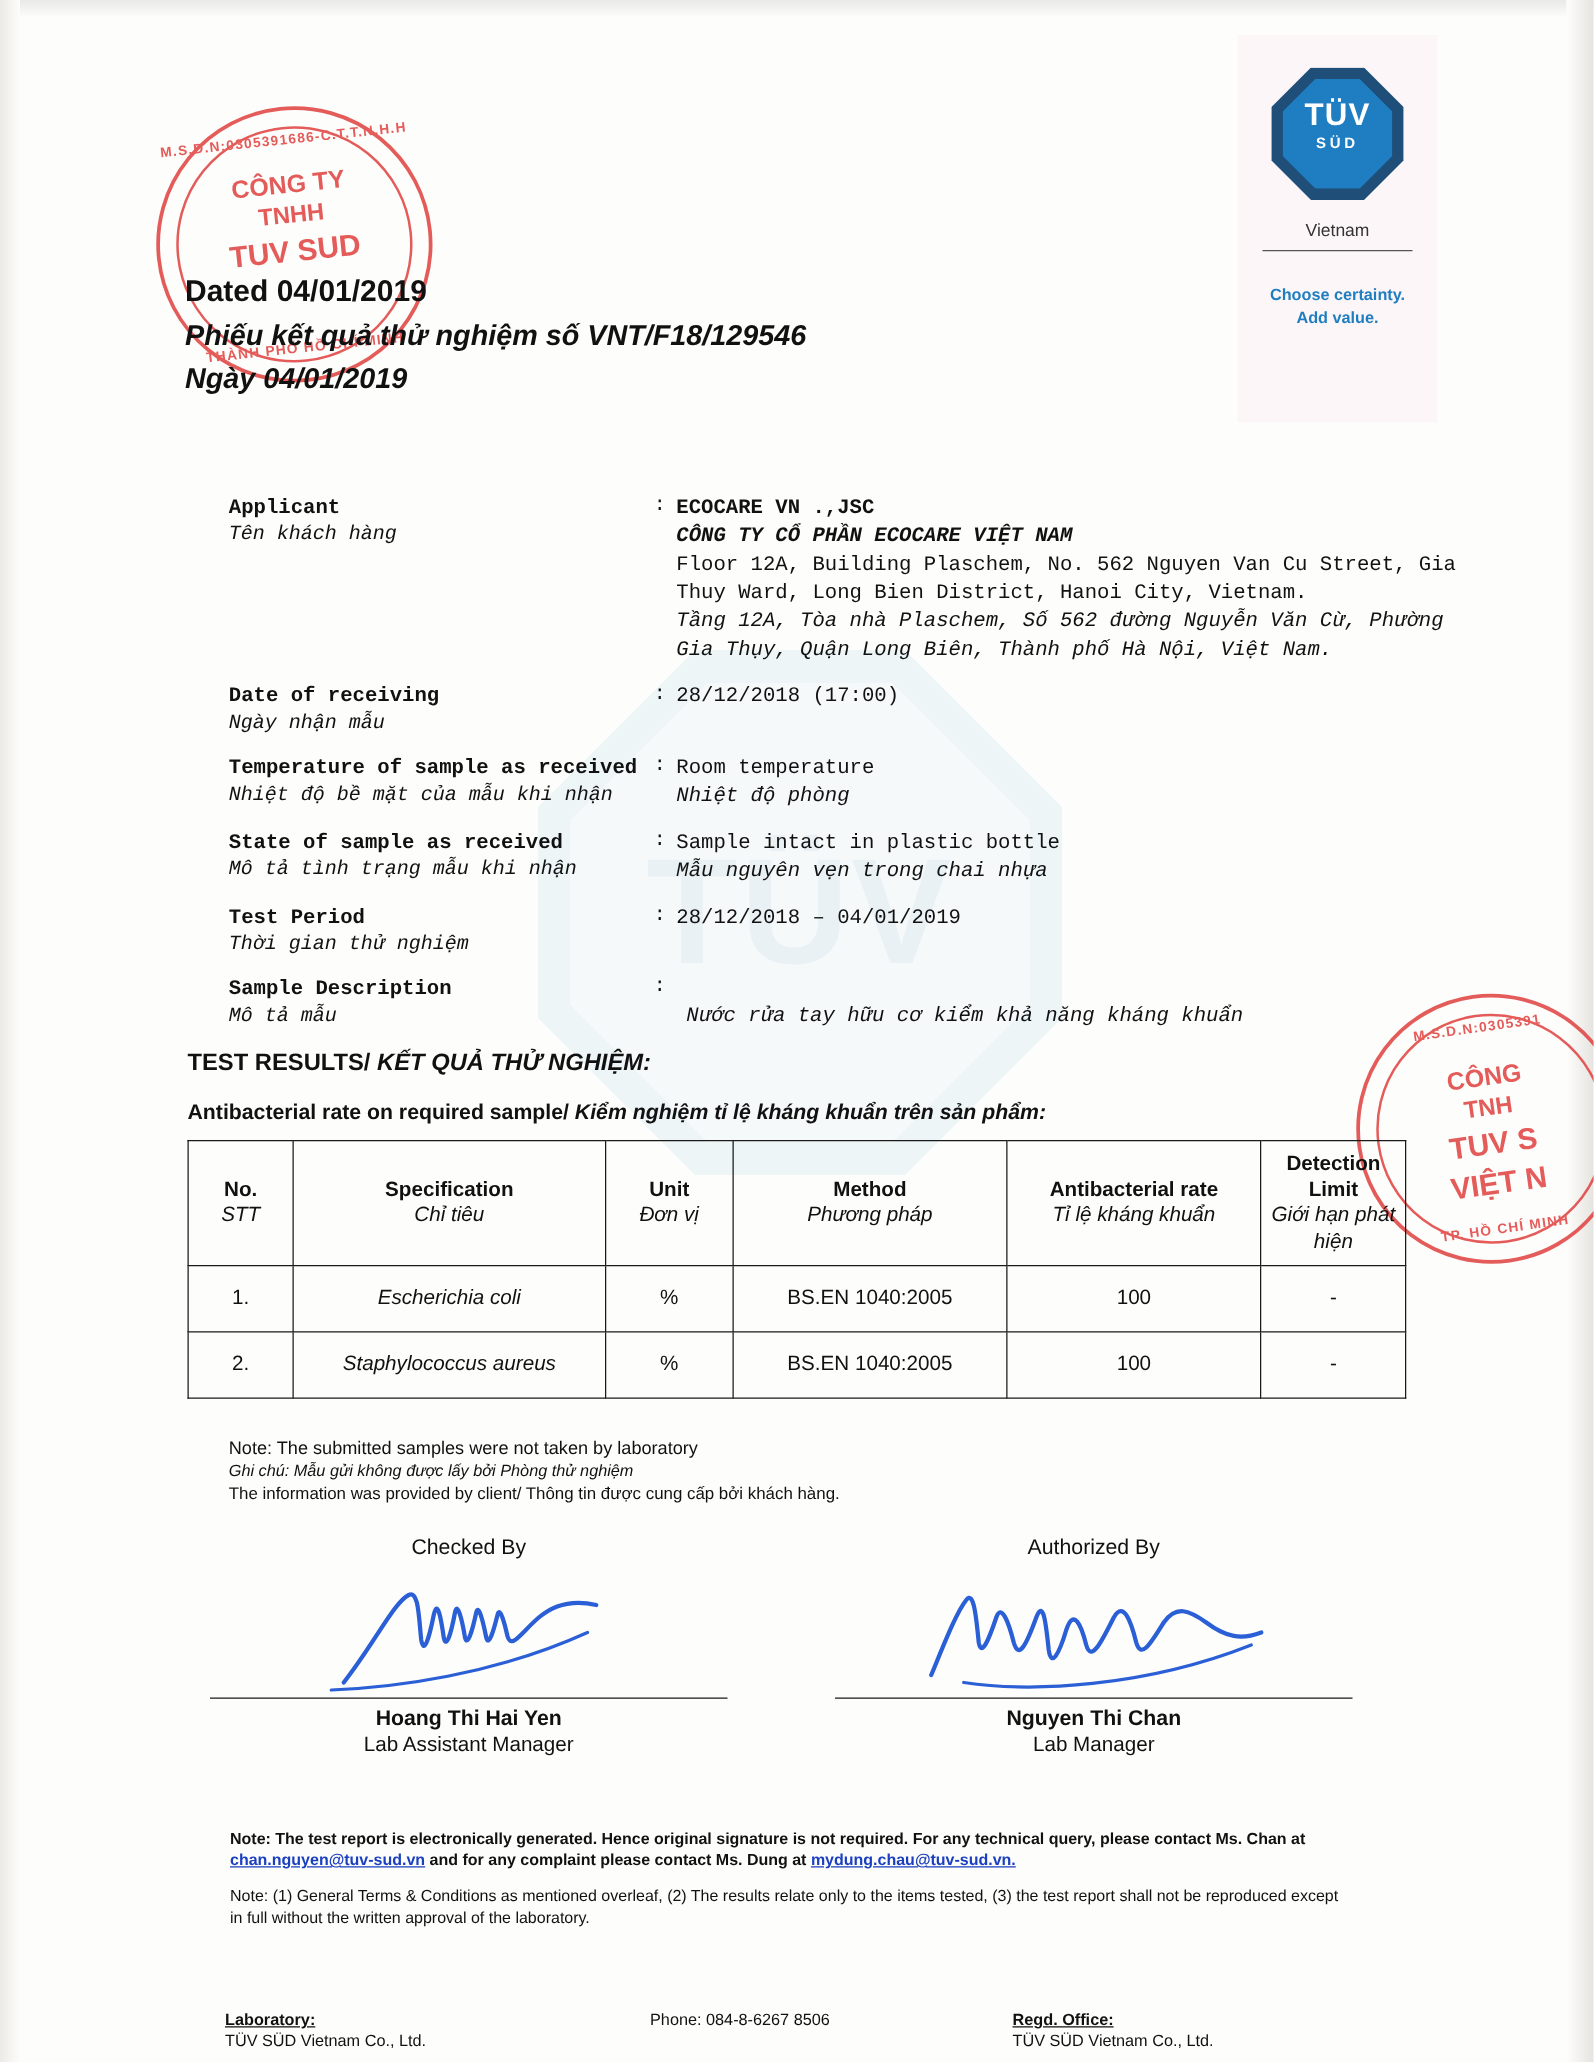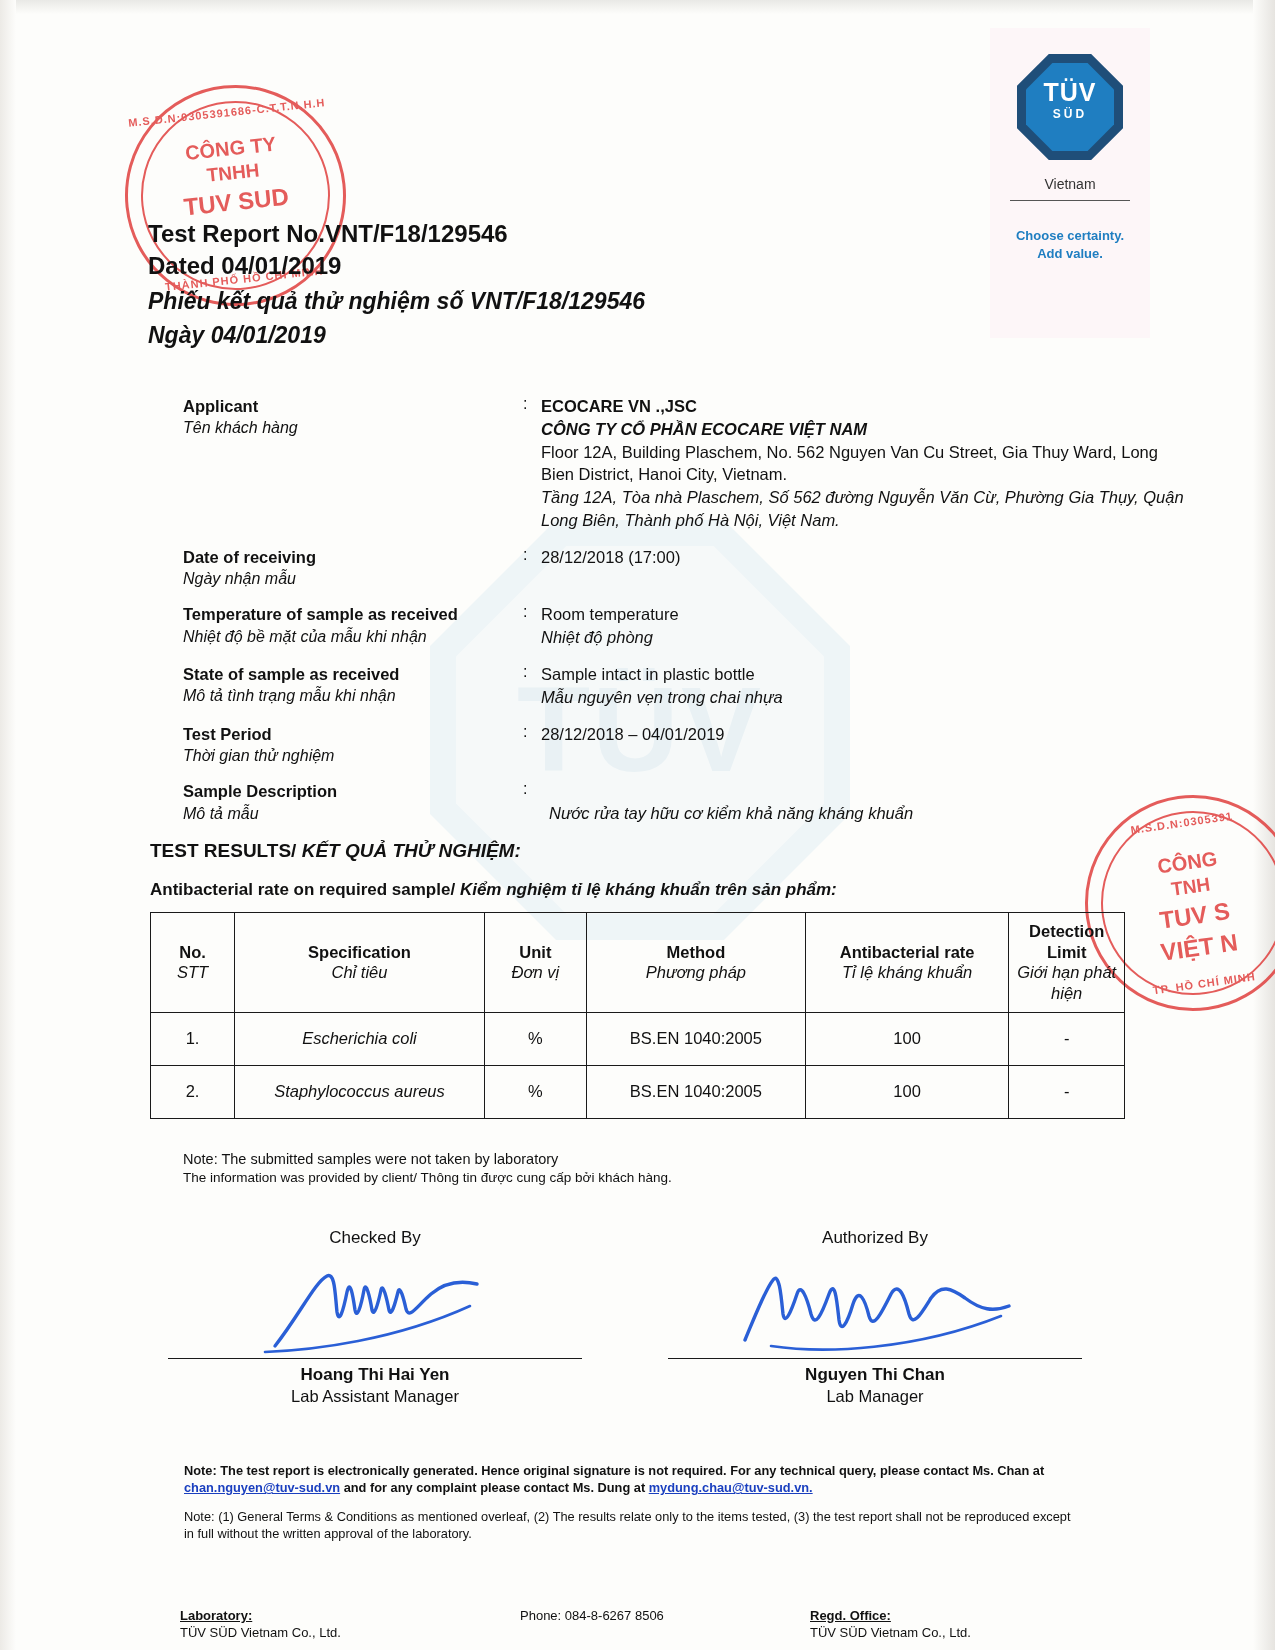--- a/index.html
+++ b/index.html
@@ -209,20 +209,21 @@
   
   .info {
     position: absolute;
     left: 183px;
     top: 395px;
     width: 1010px;
   }
   .info-row {
     display: flex;
     margin-bottom: 14px;
+    font-family: Liberation Mono, monospace;
   }
   .info-label {
     width: 340px;
     flex: 0 0 340px;
     line-height: 1.35;
   }
   .info-label .en {
     font-size: 16.5px;
     font-weight: bold;
     color: #111;
@@ -471,21 +472,20 @@
     <div class="stamp-core">
       <div class="l1">CÔNG</div>
       <div class="l2">TNH</div>
       <div class="l3">TUV S</div>
       <div class="l3">VIỆT N</div>
     </div>
     <div class="stamp-arc-bot">TP. HỒ CHÍ MINH</div>
   </div>
 
   <div class="title-block">
-    <div class="t-en">Test Report No.VNT/F18/129546</div>
     <div class="t-en">Dated 04/01/2019</div>
     <div class="t-vi">Phiếu kết quả thử nghiệm số VNT/F18/129546</div>
     <div class="t-vi">Ngày 04/01/2019</div>
   </div>
 
   <div class="info">
 
     <div class="info-row">
       <div class="info-label">
         <div class="en">Applicant</div>
@@ -610,20 +610,21 @@
         <td>%</td>
         <td>BS.EN 1040:2005</td>
         <td>100</td>
         <td>-</td>
       </tr>
     </tbody>
   </table>
 
   <div class="notes">
     <div class="n1">Note: The submitted samples were not taken by laboratory</div>
+    <div class="n2">Ghi chú: Mẫu gửi không được lấy bởi Phòng thử nghiệm</div>
     <div class="n3">The information was provided by client/ Thông tin được cung cấp bởi khách hàng.</div>
   </div>
 
   <div class="sig-wrap">
     <div class="sig-col left">
       <div class="sig-title">Checked By</div>
       <div class="sig-mark">
         <svg width="260" height="105" viewBox="0 0 260 105">
           <path d="M30 92 C55 60, 70 28, 82 22 C90 18, 90 40, 92 58 C94 70, 98 58, 102 38 C105 24, 108 42, 110 56 C112 66, 116 52, 119 36 C121 26, 125 44, 127 56 C129 64, 133 50, 136 36 C138 28, 142 46, 144 56 C146 64, 150 50, 153 38 C155 30, 159 46, 161 55 C164 66, 172 52, 186 40 C200 28, 215 26, 232 30" fill="none" stroke="#2a5fd6" stroke-width="3.4" stroke-linecap="round"></path>
           <path d="M20 98 C70 96, 150 86, 225 52" fill="none" stroke="#2a5fd6" stroke-width="2.6" stroke-linecap="round"></path>

